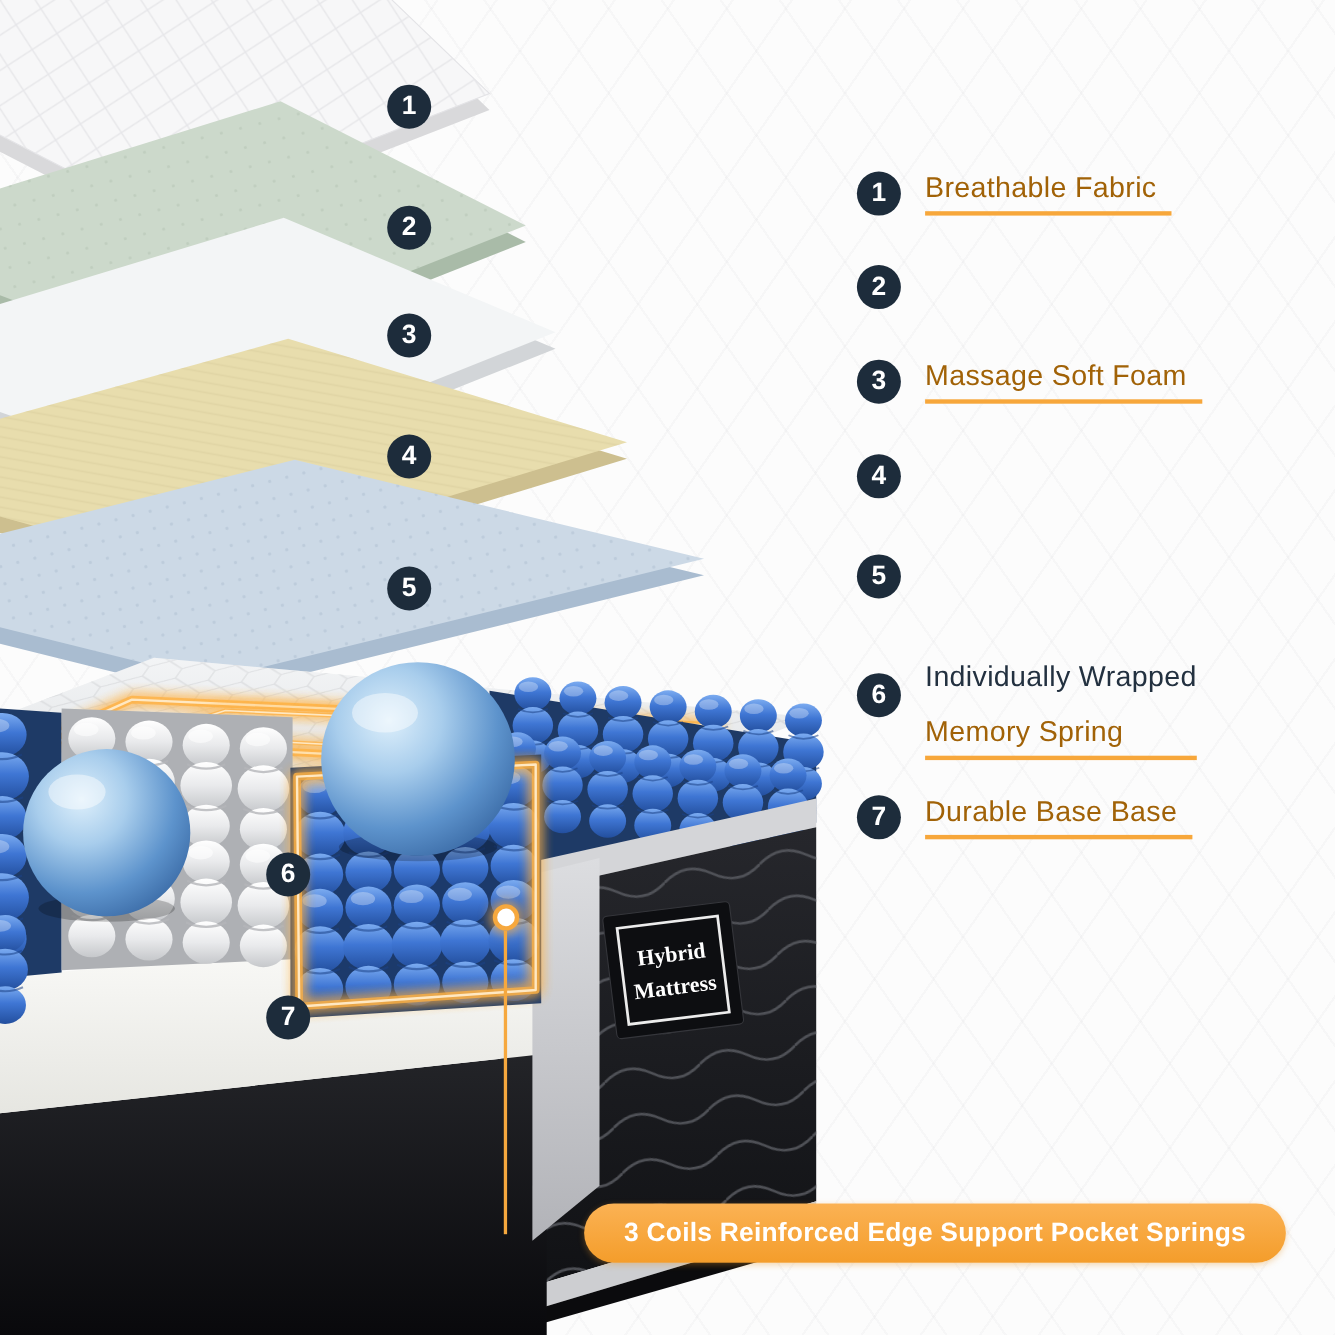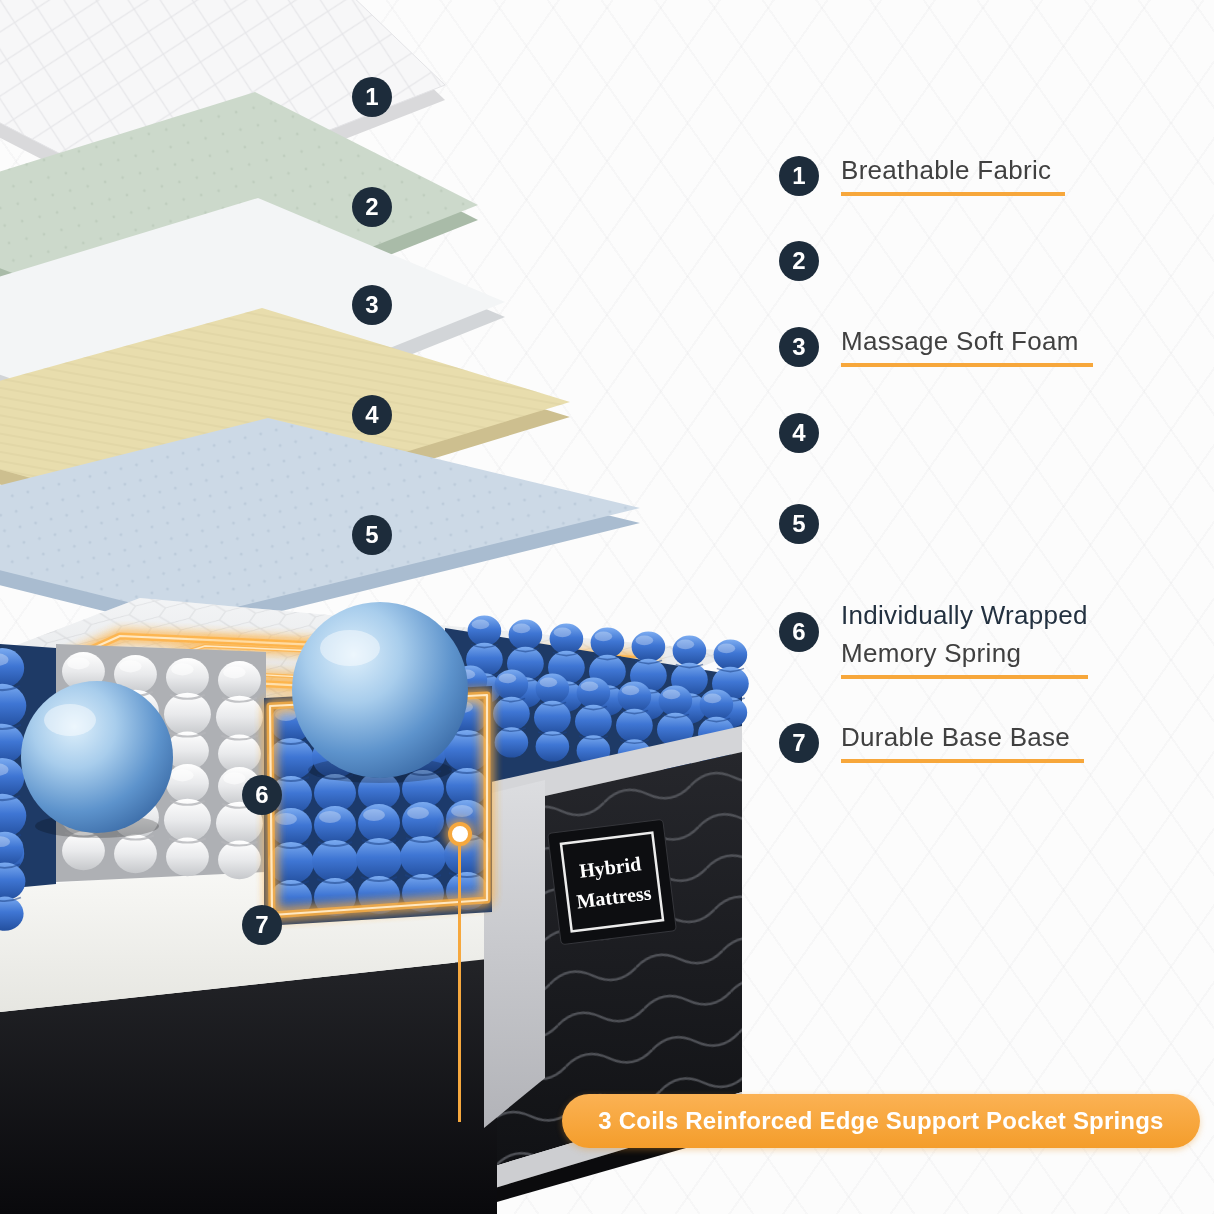--- a/index.html
+++ b/index.html
@@ -29,43 +29,43 @@
   .legend{position:absolute;left:779px;top:0;width:430px;z-index:7;}
   .legend-item{position:absolute;left:0;display:flex;align-items:center;gap:22px;}
   .li-1{top:156px;} .li-2{top:241px;} .li-3{top:327px;} .li-4{top:413px;}
   .li-5{top:504px;} .li-6{top:600px;align-items:flex-start;} .li-7{top:723px;}
   .lbadge{
     flex:0 0 40px;width:40px;height:40px;border-radius:50%;
     background:#1d2c3b;color:#fff;font-size:24px;font-weight:700;
     display:flex;align-items:center;justify-content:center;
   }
   .legend-label{
-    display:inline-block;font-size:26px;color:#404040;letter-spacing:.3px;
+    display:inline-block;font-size:26px;color:#a16207;letter-spacing:.3px;
     line-height:1.15;padding:0 14px 6px 0;border-bottom:4px solid #f7a73b;
     white-space:nowrap;
   }
   .legend-label-plain{
     display:block;font-size:26px;color:#233140;letter-spacing:.3px;
-    line-height:1.2;white-space:nowrap;margin-bottom:8px;
+    line-height:1.2;white-space:nowrap;margin-bottom:20px;
   }
   .li-6 .lbadge{margin-top:12px;}
   .multi{display:flex;flex-direction:column;}
 
   
   .callout-dot{
     position:absolute;left:448px;top:822px;width:16px;height:16px;border-radius:50%;
     background:#ffffff;border:4px solid #f6a83e;
     box-shadow:0 0 10px 3px rgba(246,168,62,.75);z-index:6;
   }
   .callout-line{
     position:absolute;left:458px;top:846px;width:3px;height:276px;
     background:#f6a83e;z-index:6;
   }
   .banner{
-    position:absolute;left:562px;top:1094px;width:638px;height:54px;border-radius:27px;
+    position:absolute;left:531px;top:1094px;width:638px;height:54px;border-radius:27px;
     background:linear-gradient(180deg,#fbb254,#f49d2b);
     color:#ffffff;font-size:24px;font-weight:700;letter-spacing:.2px;
     display:flex;align-items:center;justify-content:center;z-index:7;
     box-shadow:0 2px 6px rgba(230,150,40,.35);
   }
 </style>
 </head>
 <body>
 
 <div class="stage">

